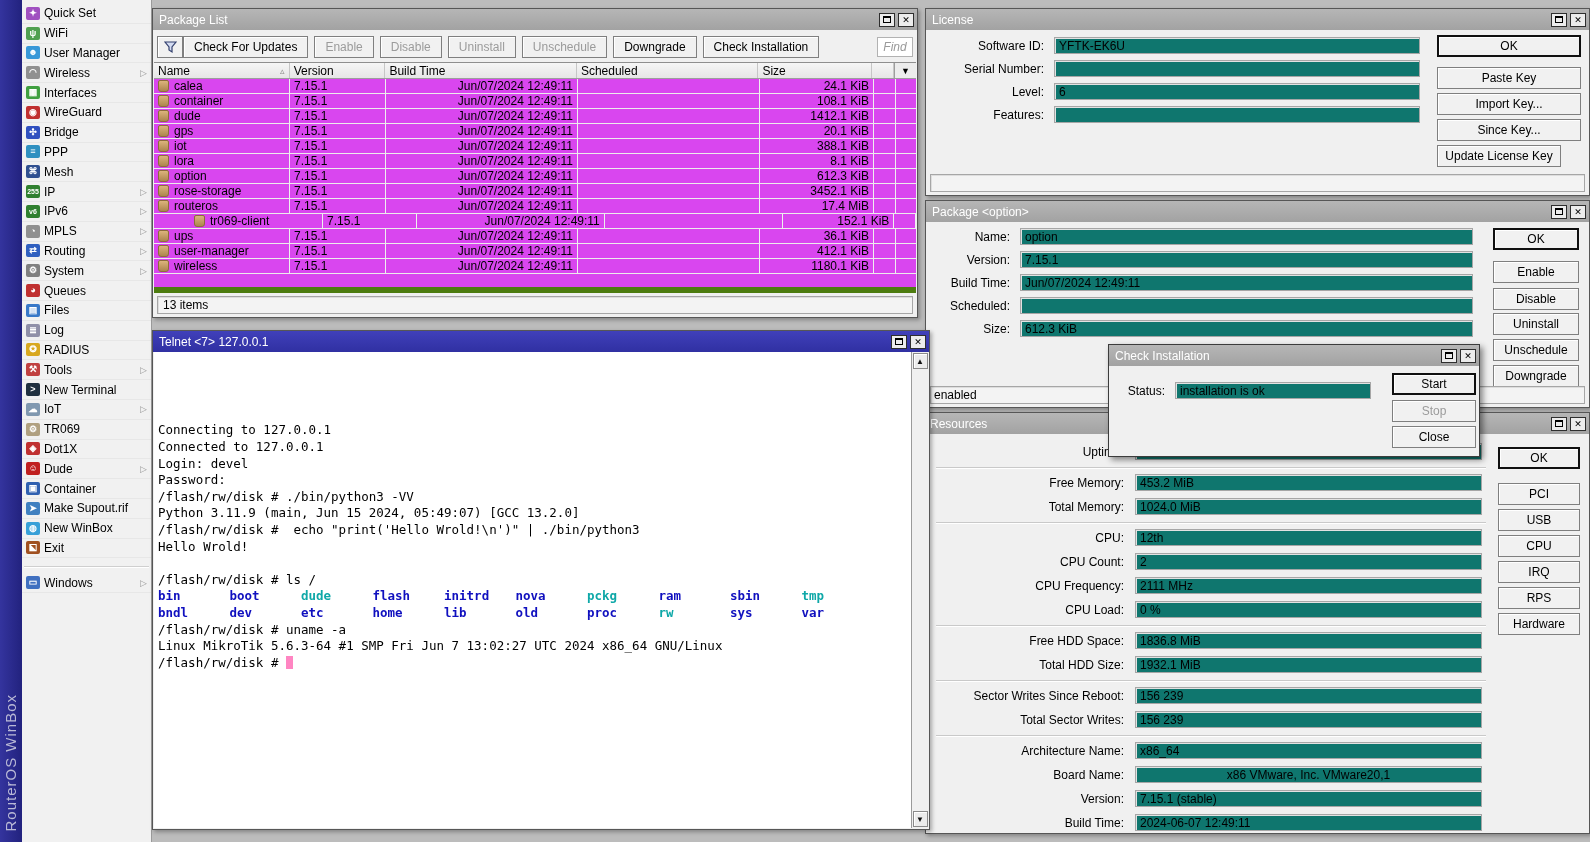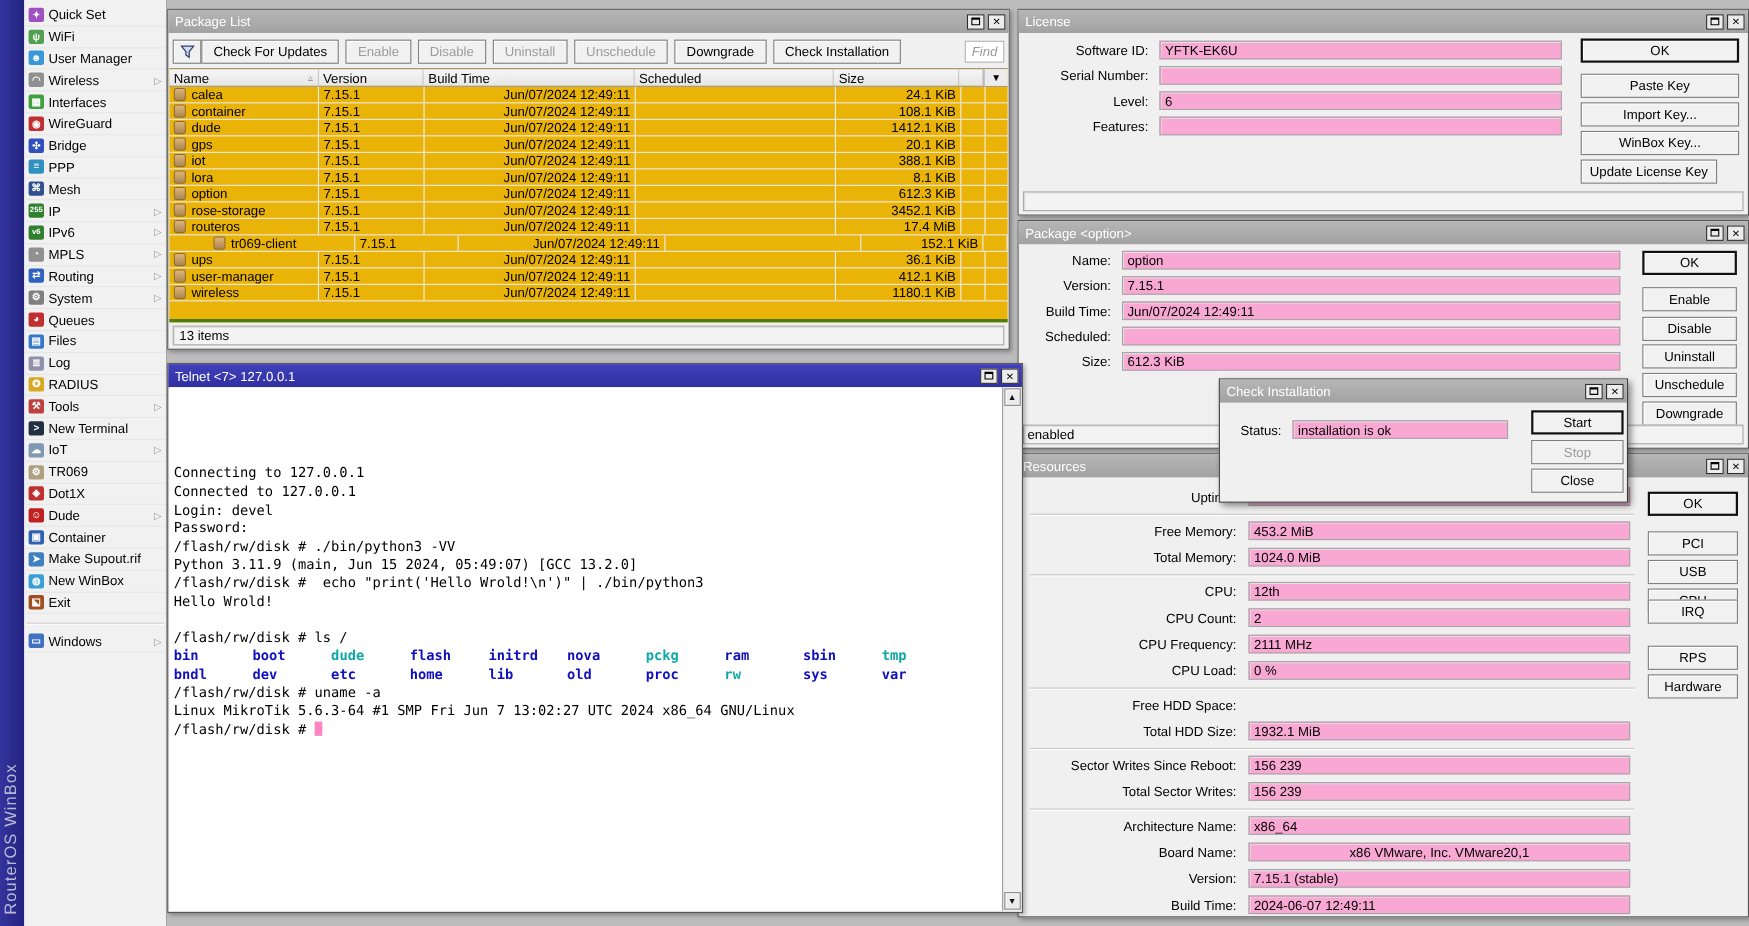--- a/index.html
+++ b/index.html
@@ -27,30 +27,30 @@
   .win-controls{margin-left:auto;display:flex;gap:3px}
   .win-btn{width:16px;height:14px;background:#ececec;border:1px solid #2e2e2e;display:flex;align-items:center;justify-content:center;font-size:9px;color:#000;padding:0;cursor:default}
   .win-btn .sq{width:8px;height:7px;border:1px solid #000;border-top-width:2px;display:block}
 
   
   .btn{position:absolute;background:#f1f1f1;border:1px solid #7f7f7f;box-shadow:inset 1px 1px 0 #fff;display:flex;align-items:center;justify-content:center;font-size:12px;font-family:inherit;color:#000;cursor:default}
   .btn.default{border:2px solid #101010}
   .btn.disabled{color:#9b9b9b}
   .frow{position:absolute;display:flex;align-items:center;height:17px}
   .flabel{text-align:right;padding-right:6px;white-space:nowrap}
-  .fbox{position:absolute;height:17px;background:#f9a8d4;border:1px solid #a6a6a6;box-shadow:inset 1px 1px 0 #e2e2e2;display:flex;align-items:center;padding:0 4px;white-space:nowrap;overflow:hidden}
+  .fbox{position:absolute;height:17px;background:#0f766e;border:1px solid #a6a6a6;box-shadow:inset 1px 1px 0 #e2e2e2;display:flex;align-items:center;padding:0 4px;white-space:nowrap;overflow:hidden}
   .statusbar{position:absolute;left:4px;right:4px;bottom:3px;height:18px;background:#f3f3f3;border:1px solid #a6a6a6;box-shadow:inset 1px 1px 0 #ddd;display:flex;align-items:center;padding:0 5px}
   .rsep{position:absolute;left:10px;width:550px;height:1px;background:#c9c9c9;box-shadow:0 1px 0 #fff}
 
   
   #pl-toolbar{position:absolute;left:4px;right:4px;top:26px;height:24px;display:flex;gap:0;align-items:center}
   #pl-toolbar .tbtn{position:static;height:22px;padding:0 10px}
   #pl-toolbar .fbtn{position:static;height:22px;width:26px;padding:0}
   .findbox{margin-left:auto;width:36px;height:20px;background:#fff;border:1px solid #b2b2b2;color:#9a9a9a;font-style:italic;display:flex;align-items:center;justify-content:center}
-  #pl-table{position:absolute;left:1px;right:1px;top:53px;bottom:24px;background:#eab308;border-top:1px solid #8f8f8f;border-bottom:3px solid #4d7c0f}
+  #pl-table{position:absolute;left:1px;right:1px;top:53px;bottom:24px;background:#d946ef;border-top:1px solid #8f8f8f;border-bottom:6px solid #4d7c0f}
   .hrow{display:flex;height:16px;background:linear-gradient(#f6f6f6,#e6e6e6);border-bottom:1px solid #9d9d9d}
   .hcell{display:flex;align-items:center;padding:0 4px;border-right:1px solid #c6c6c6;white-space:nowrap;overflow:hidden}
   .hcell .sort{color:#8a8a8a;font-size:9px;margin-left:auto}
   .hbtn{display:flex;align-items:center;justify-content:center;background:#ececec;border-left:1px solid #9d9d9d;font-size:9px}
   .prow{display:flex;height:15px;border-bottom:1px solid #ececec}
   .pcell{display:flex;align-items:center;padding:0 4px;border-right:1px solid #efefef;white-space:nowrap;overflow:hidden}
   .pcell.r{justify-content:flex-end}
   .pkgicon{width:11px;height:12px;background:linear-gradient(#dcb47c,#ad854e);border:1px solid #8d6c3c;border-radius:2px 2px 3px 3px;margin-right:5px;flex:none}
 
   
@@ -458,21 +458,21 @@
         </div>
         <div class="frow" style="top: 76px; left: 0px; width: 124px; justify-content: flex-end;">
           <span class="flabel">Features:</span>
         </div>
         <div class="fbox" style="top: 76px; left: 128px; width: 366px;">
           <span></span>
         </div>
         <button class="btn default" style="left: 511px; top: 5px; width: 144px; height: 22px;">OK</button>
         <button class="btn" style="left: 511px; top: 37px; width: 144px; height: 22px;">Paste Key</button>
         <button class="btn" style="left: 511px; top: 63px; width: 144px; height: 22px;">Import Key...</button>
-        <button class="btn" style="left: 511px; top: 89px; width: 144px; height: 22px;">WinBox Key...</button>
+        <button class="btn" style="left: 511px; top: 89px; width: 144px; height: 22px;">Since Key...</button>
         <button class="btn" style="left: 511px; top: 115px; width: 124px; height: 22px;">Update License Key</button>
       </div>
     <div class="statusbar"></div>
   </section>
 
   <section class="window" id="win-po" style="left:925px;top:200px;width:665px;height:208px;z-index:10">
     <header class="titlebar">
       <span class="title">Package &lt;option&gt;</span>
       <span class="win-controls">
         <button class="win-btn">
@@ -576,20 +576,23 @@
           <span>2111 MHz</span>
         </div>
         <div class="frow" style="top: 167px; left: 0px; width: 204px; justify-content: flex-end;">
           <span class="flabel">CPU Load:</span>
         </div>
         <div class="fbox" style="top: 167px; left: 209px; width: 347px;">
           <span>0 %</span>
         </div>
         <div class="frow" style="top: 198px; left: 0px; width: 204px; justify-content: flex-end;">
           <span class="flabel">Free HDD Space:</span>
+        </div>
+        <div class="fbox" style="top: 198px; left: 209px; width: 347px;">
+          <span>1836.8 MiB</span>
         </div>
         <div class="frow" style="top: 222px; left: 0px; width: 204px; justify-content: flex-end;">
           <span class="flabel">Total HDD Size:</span>
         </div>
         <div class="fbox" style="top: 222px; left: 209px; width: 347px;">
           <span>1932.1 MiB</span>
         </div>
         <div class="frow" style="top: 253px; left: 0px; width: 204px; justify-content: flex-end;">
           <span class="flabel">Sector Writes Since Reboot:</span>
         </div>
@@ -628,21 +631,21 @@
         </div>
         <div class="rsep" style="top: 33px;"></div>
         <div class="rsep" style="top: 88px;"></div>
         <div class="rsep" style="top: 191px;"></div>
         <div class="rsep" style="top: 246px;"></div>
         <div class="rsep" style="top: 301px;"></div>
         <button class="btn default" style="left: 572px; top: 13px; width: 82px; height: 22px;">OK</button>
         <button class="btn" style="left: 572px; top: 49px; width: 82px; height: 22px;">PCI</button>
         <button class="btn" style="left: 572px; top: 75px; width: 82px; height: 22px;">USB</button>
         <button class="btn" style="left: 572px; top: 101px; width: 82px; height: 22px;">CPU</button>
-        <button class="btn" style="left: 572px; top: 111px; width: 82px; height: 22px;">IRQ</button>
+        <button class="btn" style="left: 572px; top: 127px; width: 82px; height: 22px;">IRQ</button>
         <button class="btn" style="left: 572px; top: 153px; width: 82px; height: 22px;">RPS</button>
         <button class="btn" style="left: 572px; top: 179px; width: 82px; height: 22px;">Hardware</button>
       </div>
   </section>
 
   <section class="window dlg" id="win-ci" style="left:1108px;top:344px;width:372px;height:113px;z-index:40">
     <header class="titlebar">
       <span class="title">Check Installation</span>
       <span class="win-controls">
         <button class="win-btn">

